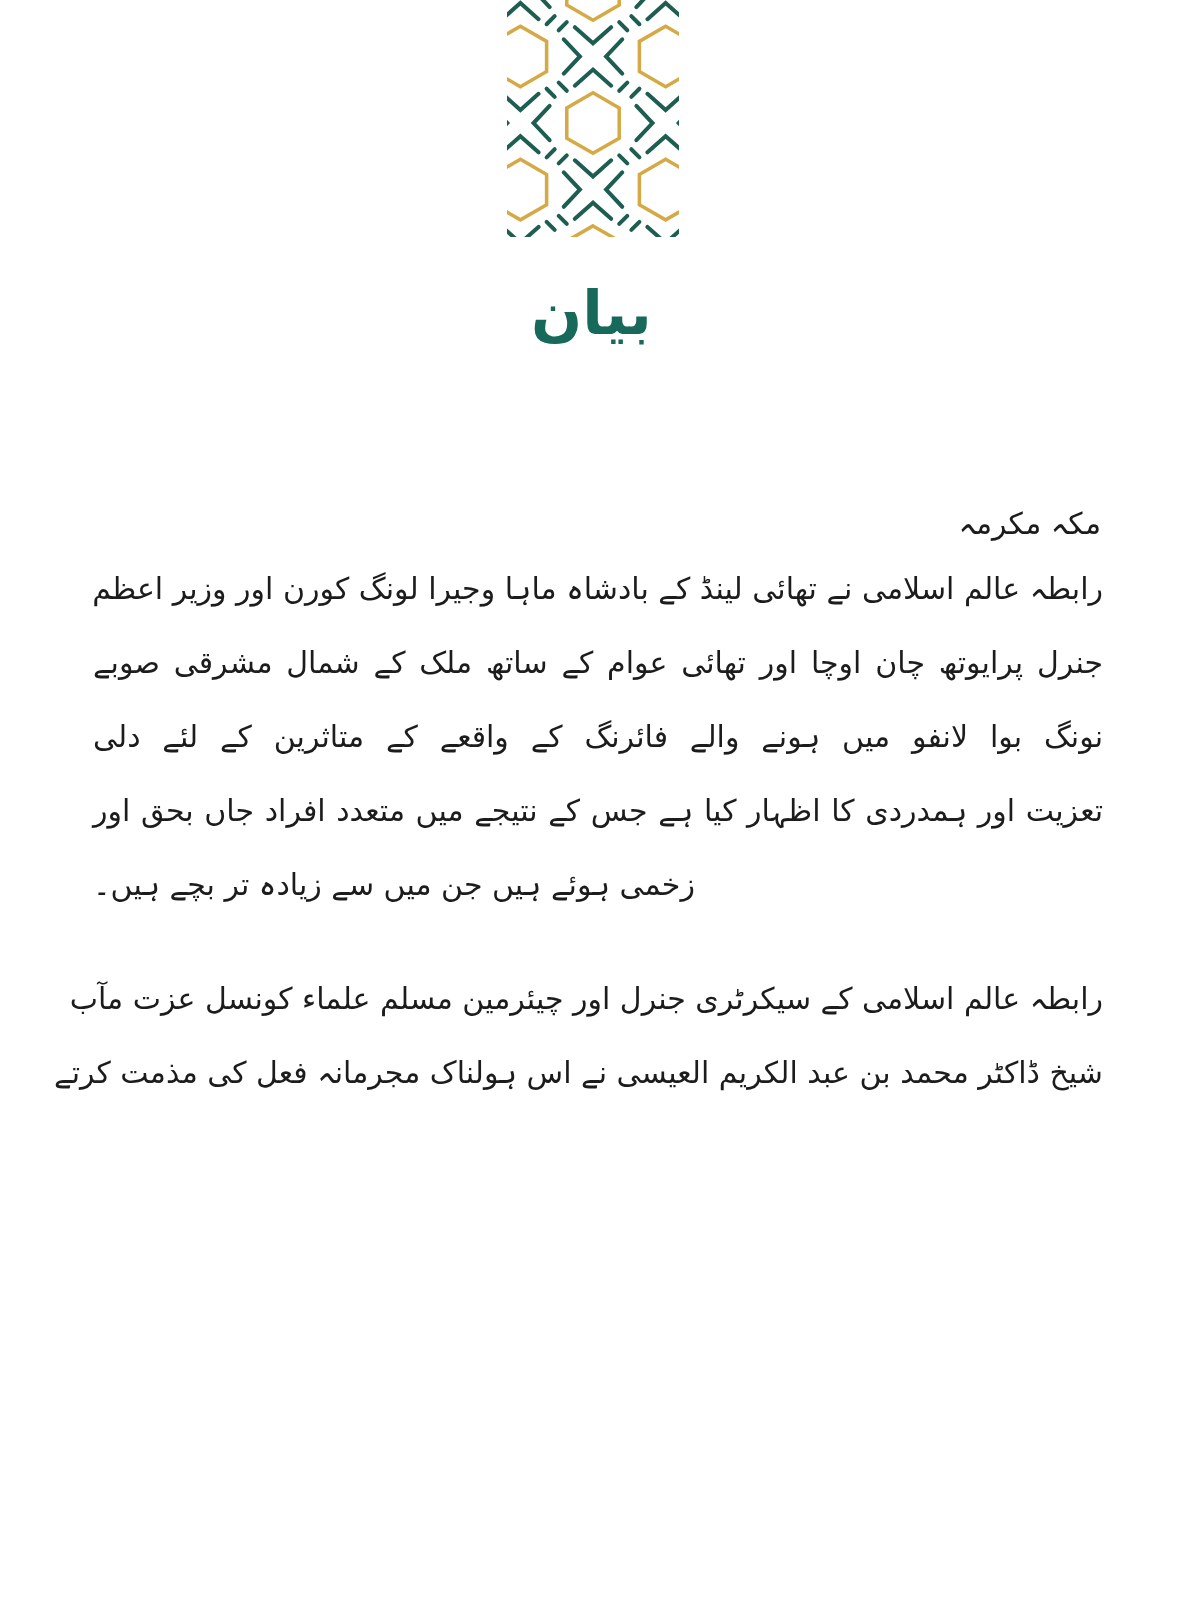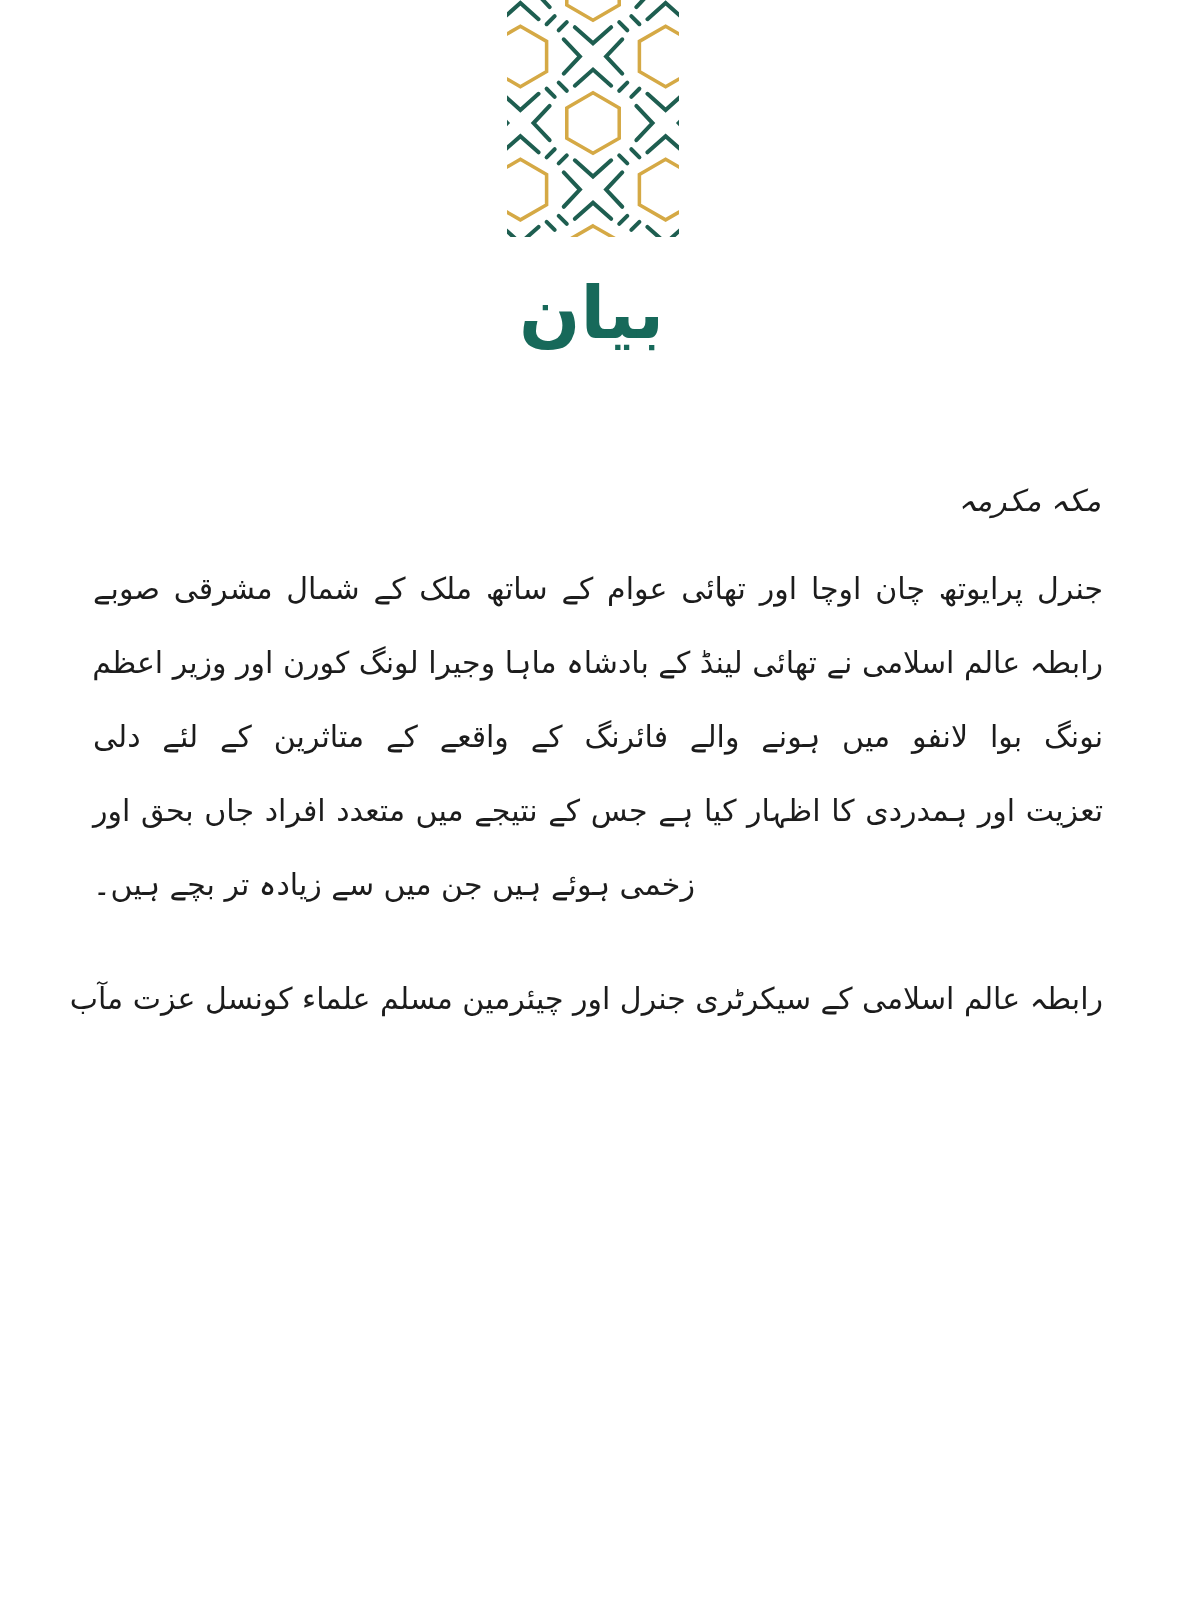--- a/index.html
+++ b/index.html
@@ -11,28 +11,28 @@
     overflow:hidden;
     font-family:"DejaVu Sans", sans-serif;
   }
   
   .ornament{position:absolute;left:507px;top:0;width:172px;height:237px;}
   
   .doc-title{
     position:absolute;left:0;top:248px;width:100%;
     text-align:center;
     color:#17695A;
-    font-size:72px;font-weight:700;line-height:130px;
+    font-size:60px;font-weight:700;line-height:130px;
     direction:rtl;
   }
   
   .urdu{direction:rtl;color:#1c1c1c;font-family:"DejaVu Sans", sans-serif;}
   .location{
-    position:absolute;right:82px;top:483px;width:600px;
-    text-align:right;font-size:30px;font-style:italic;
+    position:absolute;right:82px;top:506px;width:600px;
+    text-align:right;font-size:30px;
   }
   .para{position:absolute;right:80px;left:93px;}
   .para1{top:552px;}
   .para2{top:962px;}
   .line{
     height:74px;line-height:74px;font-size:30px;
     text-align:left;white-space:nowrap;overflow:visible;
   }
   .line.full{text-align:justify;text-align-last:justify;}
   
@@ -76,29 +76,30 @@
       <use href="#xm" transform="translate(13,254)"></use>
       <use href="#xm" transform="translate(157,254)"></use>
     </g>
   </svg>
 
   <div class="doc-title">بیان</div>
 
   <div class="urdu location">مکہ مکرمہ</div>
 
   <div class="para para1 urdu">
+    <div class="line full">رابطہ عالم اسلامی نے  تھائی لینڈ کے بادشاہ ماہا وجیرا لونگ کورن اور وزیر اعظم</div>
     <div class="line full">جنرل پرایوتھ چان اوچا اور تھائی عوام کے ساتھ ملک کے شمال مشرقی صوبے</div>
-    <div class="line full">رابطہ عالم اسلامی نے  تھائی لینڈ کے بادشاہ ماہا وجیرا لونگ کورن اور وزیر اعظم</div>
     <div class="line full">نونگ بوا لانفو میں ہونے والے فائرنگ کے واقعے کے متاثرین کے لئے دلی</div>
     <div class="line full">تعزیت اور ہمدردی کا اظہار کیا ہے جس کے نتیجے میں متعدد افراد جاں بحق اور</div>
     <div class="line">زخمی ہوئے ہیں جن میں سے زیادہ تر بچے ہیں۔</div>
   </div>
 
   <div class="para para2 urdu">
     <div class="line full">رابطہ عالم اسلامی کے سیکرٹری جنرل اور چیئرمین مسلم علماء کونسل عزت مآب</div>
+    <div class="line full">شیخ ڈاکٹر محمد بن عبد الکریم العیسی نے اس ہولناک مجرمانہ فعل کی مذمت کرتے</div>
   </div>
 
   <div class="footer">
 
     
 
     
 
     
 

